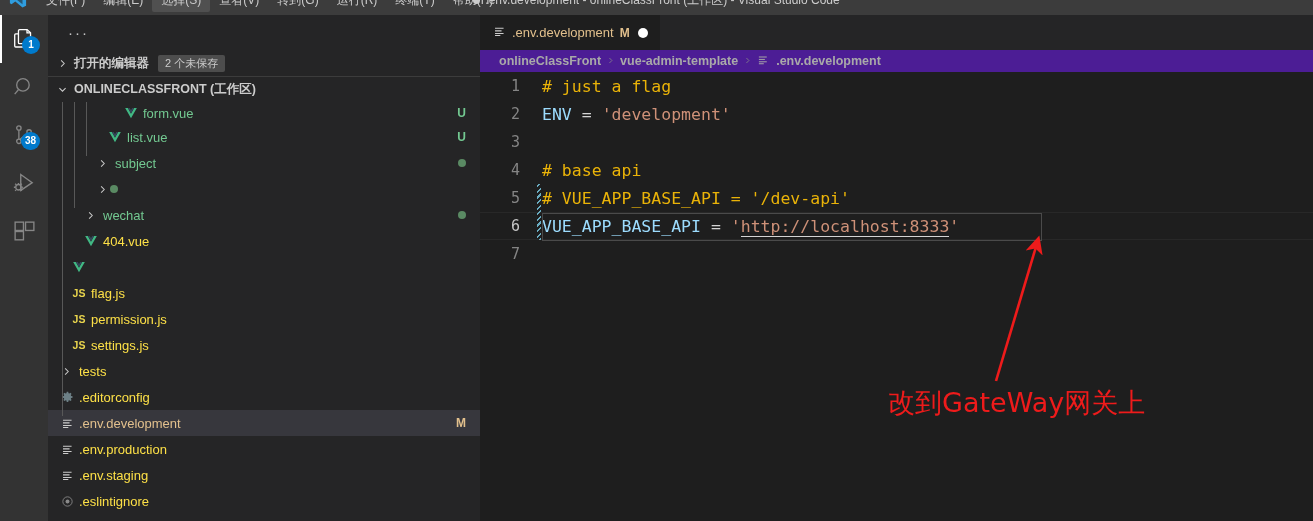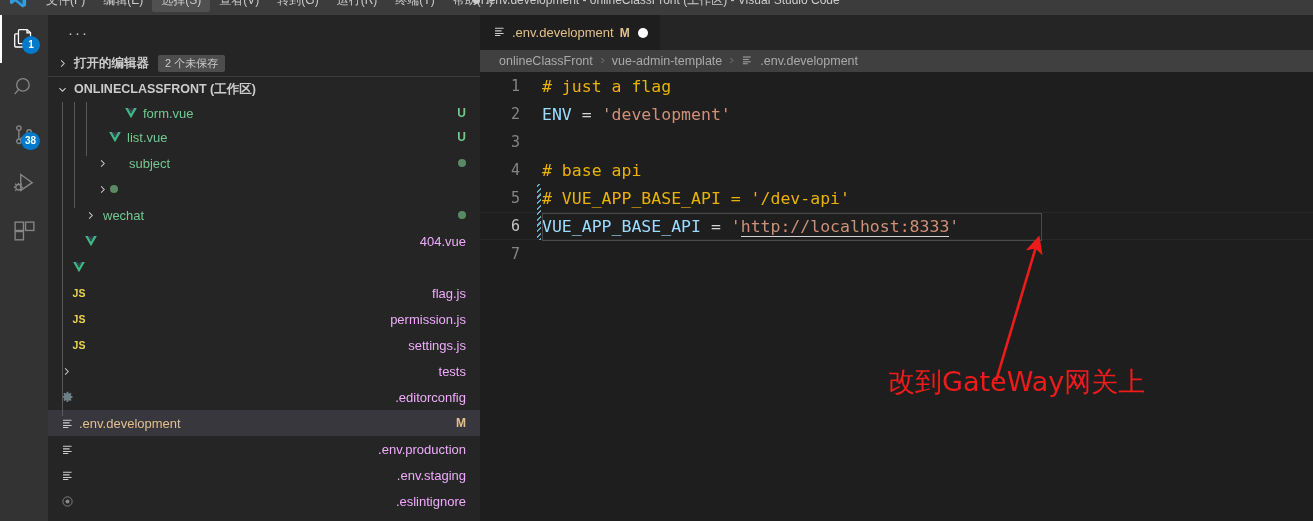--- a/index.html
+++ b/index.html
@@ -104,21 +104,21 @@
   .t-icon {
     width: 18px; min-width:18px; height: 16px; display:inline-flex;
     align-items:center; justify-content:center; margin-right: 3px;
   }
   .t-label { flex: 1; overflow: hidden; text-overflow: ellipsis; }
   .t-deco { font-size: 12px; font-weight: bold; margin-left: 6px; }
   .t-dot { width: 8px; height: 8px; border-radius: 50%; display:inline-block; }
 
   .c-green { color: #73c991; }
   .c-yellow { color: #e2c08d; }
-  .c-white { color: #f0abfc; text-align: right; }
+  .c-white { color: #fde047; }
 
   
   .guide {
     position: absolute; width: 1px; background: #585858;
   }
 
   
   .editor-area {
     position: absolute; left: 480px; top: 15px; width: 833px; height: 506px;
     background: #1e1e1e; z-index: 5;
@@ -134,21 +134,21 @@
   .tab .tab-name { color: #e2c08d; }
   .tab .tab-deco { color: #e2c08d; font-weight: bold; font-size: 12px; }
   .tab .tab-dirty {
     width: 10px; height: 10px; border-radius: 50%;
     background: #ffffff; margin-left: 2px;
   }
 
   .breadcrumbs {
     height: 22px; display: flex; align-items: center;
     padding-left: 19px; gap: 5px;
-    font-size: 12.5px; color: #a9a9a9; background: #404040;
+    font-size: 12.5px; color: #a9a9a9; background: #4c1d95; font-weight: bold;
   }
   .bc-item { color: #a9a9a9; }
   .bc-sep { color: #7a7a7a; font-size: 11px; }
 
   .code {
     position: relative; height: 449px; background: #1e1e1e;
     font-family: "DejaVu Sans Mono", "Liberation Mono", monospace;
     font-size: 16.5px; overflow: hidden;
   }
   .code-line {
@@ -179,21 +179,21 @@
     border: 1px solid #4a4a4a; pointer-events: none;
   }
   .link-underline { border-bottom: 1px solid #d4d4d4; }
 
   
   .annot-layer {
     position: absolute; left: 0; top: 0; width: 1313px; height: 521px;
     pointer-events: none; z-index: 60;
   }
   .annot-text {
-    position: absolute; left: 888px; top: 364px;
+    position: absolute; left: 888px; top: 385px;
     color: #ee1b1b; font-size: 27px; white-space: nowrap;
     font-family: "DejaVu Sans", "Liberation Sans", sans-serif;
   }
 </style>
 </head>
 <body>
 
 <div id="app">
 
   <div class="titlebar">
@@ -313,21 +313,21 @@
           <span class="t-label c-green">list.vue</span>
           <span class="t-deco c-green">U</span>
         </div>
         <div class="tree-row">
           <span class="indent" style="width: 46px;"></span>
           <span class="t-arrow">
             <svg width="11" height="11" viewBox="0 0 16 16" fill="none" stroke="#cccccc" stroke-width="1.5">
               <path d="M6 3.5 L10.5 8 L6 12.5"></path>
             </svg>
           </span>
-          <span class="t-label c-green" style="margin-left: 19px;">subject</span>
+          <span class="t-label c-green" style="margin-left: 5px;">subject</span>
           <span class="t-dot" style="background: rgb(90, 138, 99);"></span>
         </div>
         <div class="tree-row">
           <span class="indent" style="width: 46px;"></span>
           <span class="t-arrow">
             <svg width="11" height="11" viewBox="0 0 16 16" fill="none" stroke="#cccccc" stroke-width="1.5">
               <path d="M6 3.5 L10.5 8 L6 12.5"></path>
             </svg>
           </span>
           <span class="t-dot" style="background: rgb(90, 138, 99);"></span>

